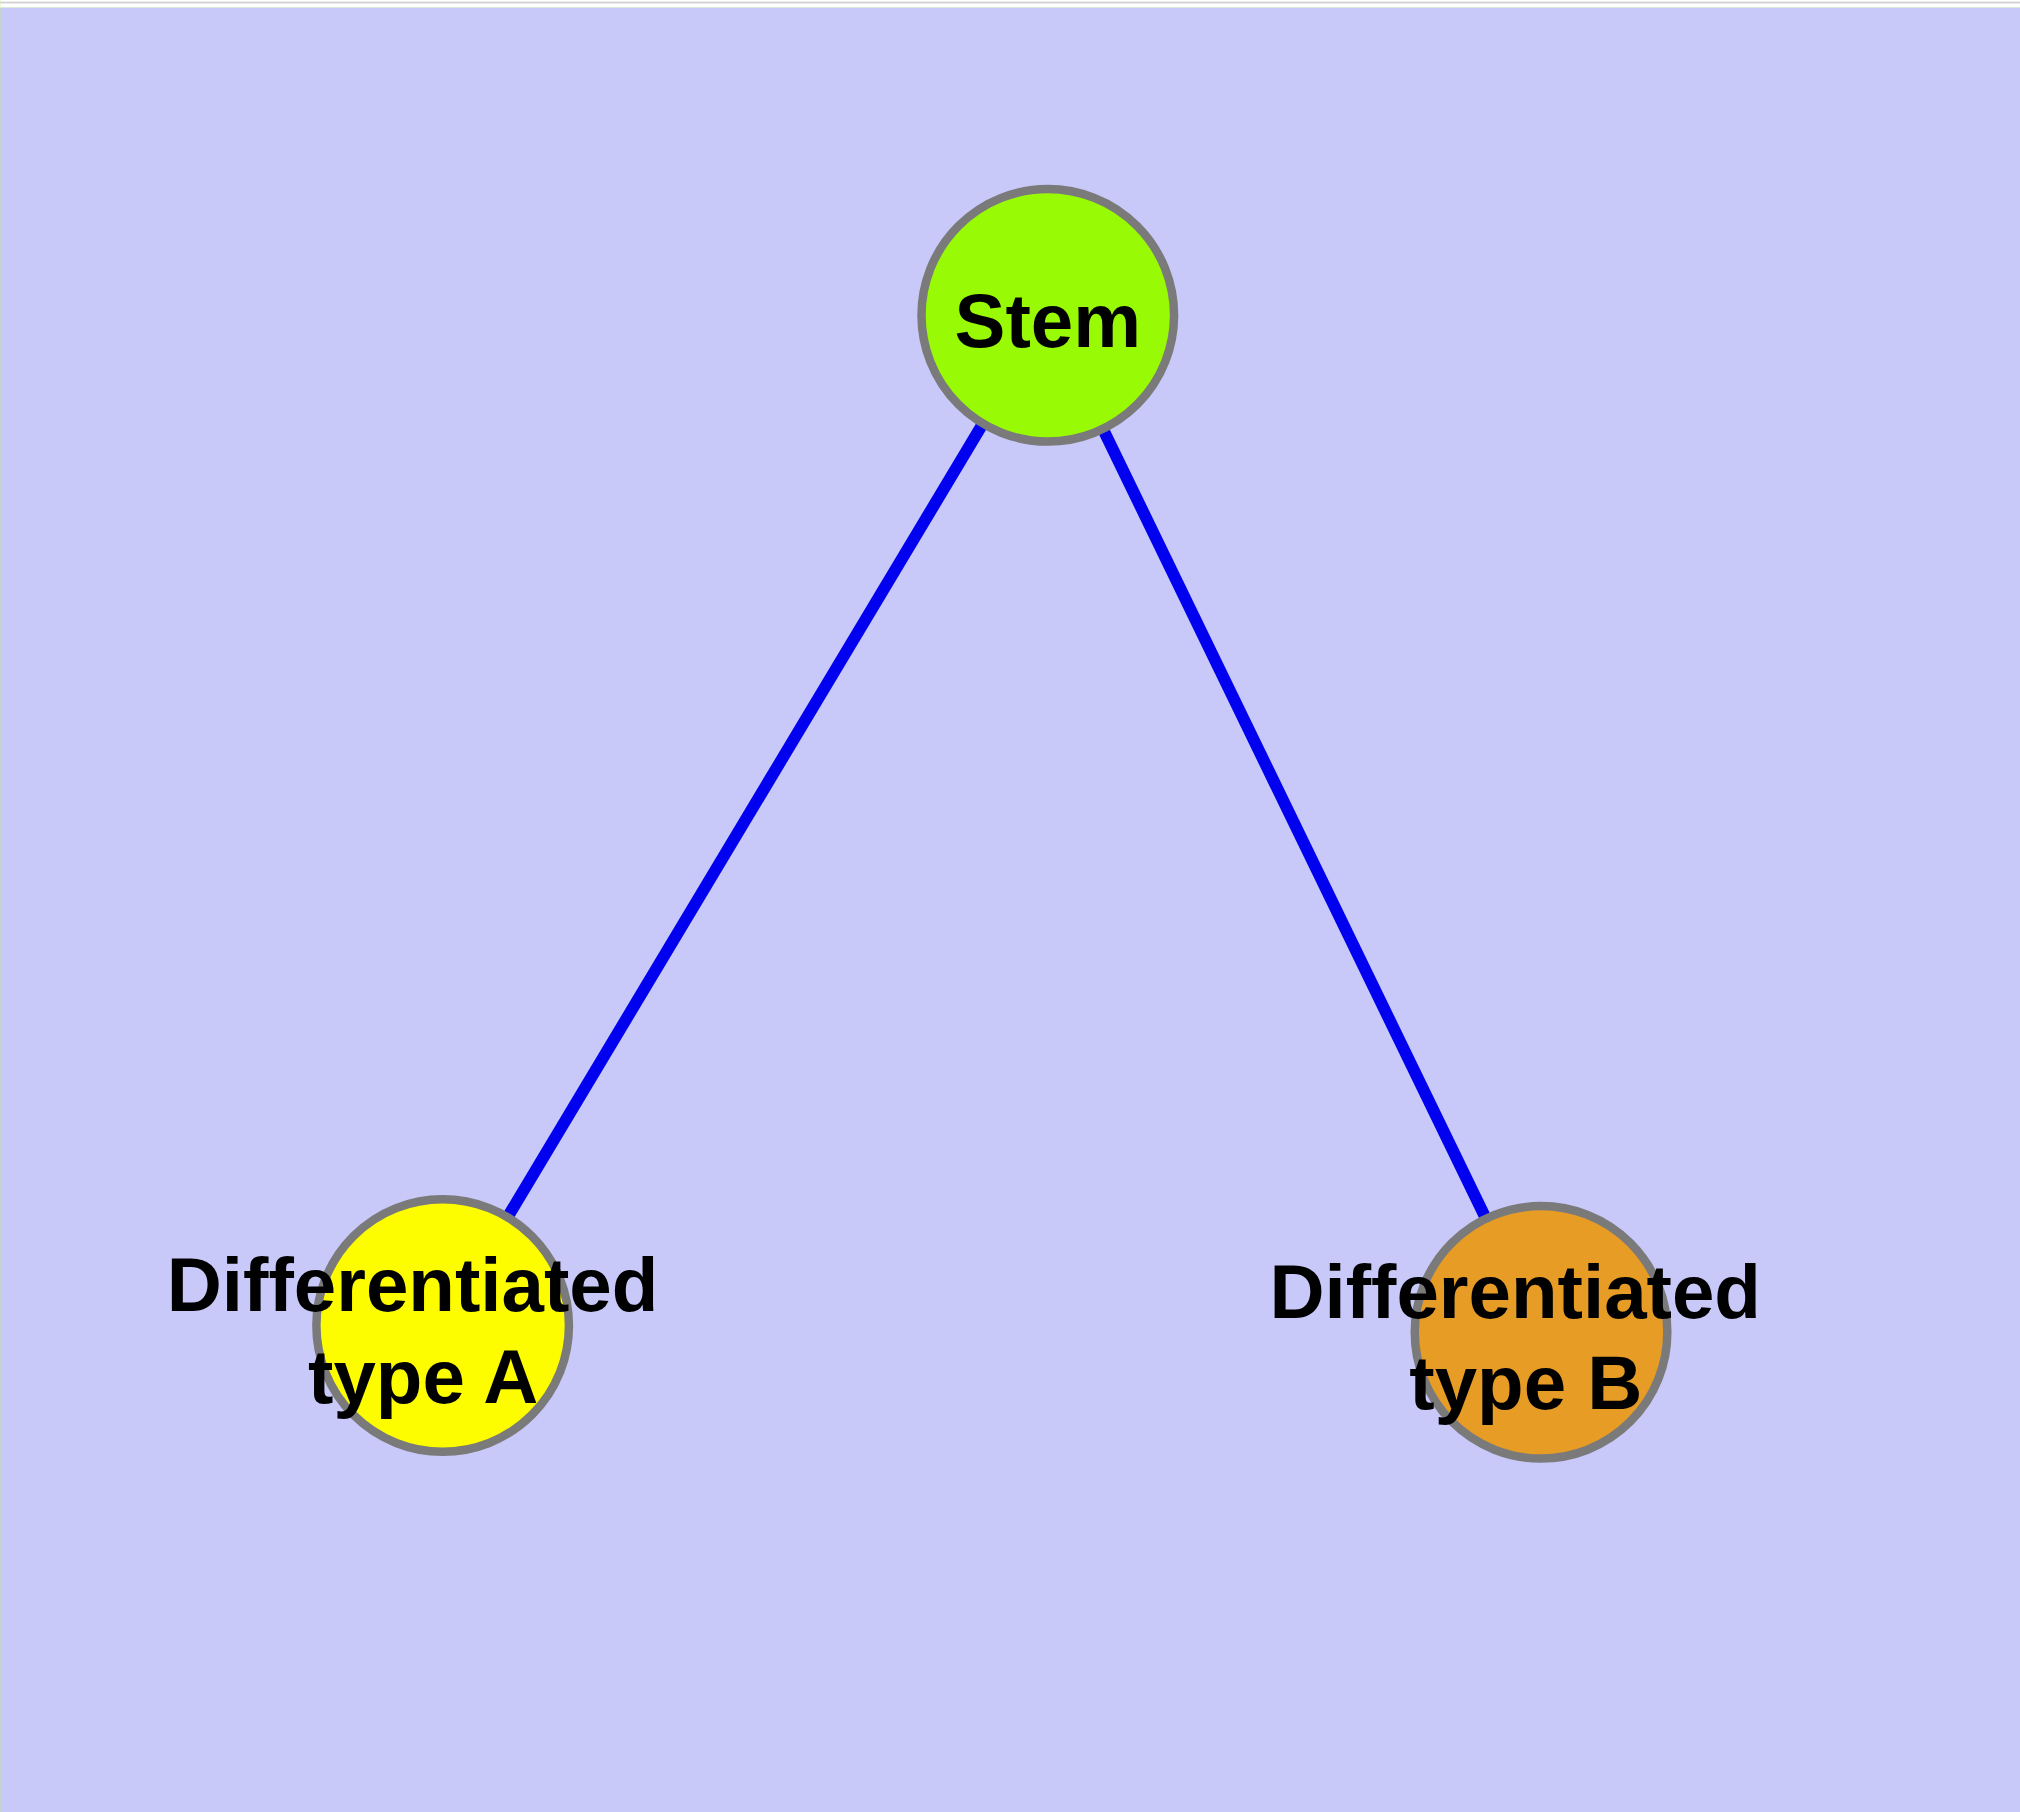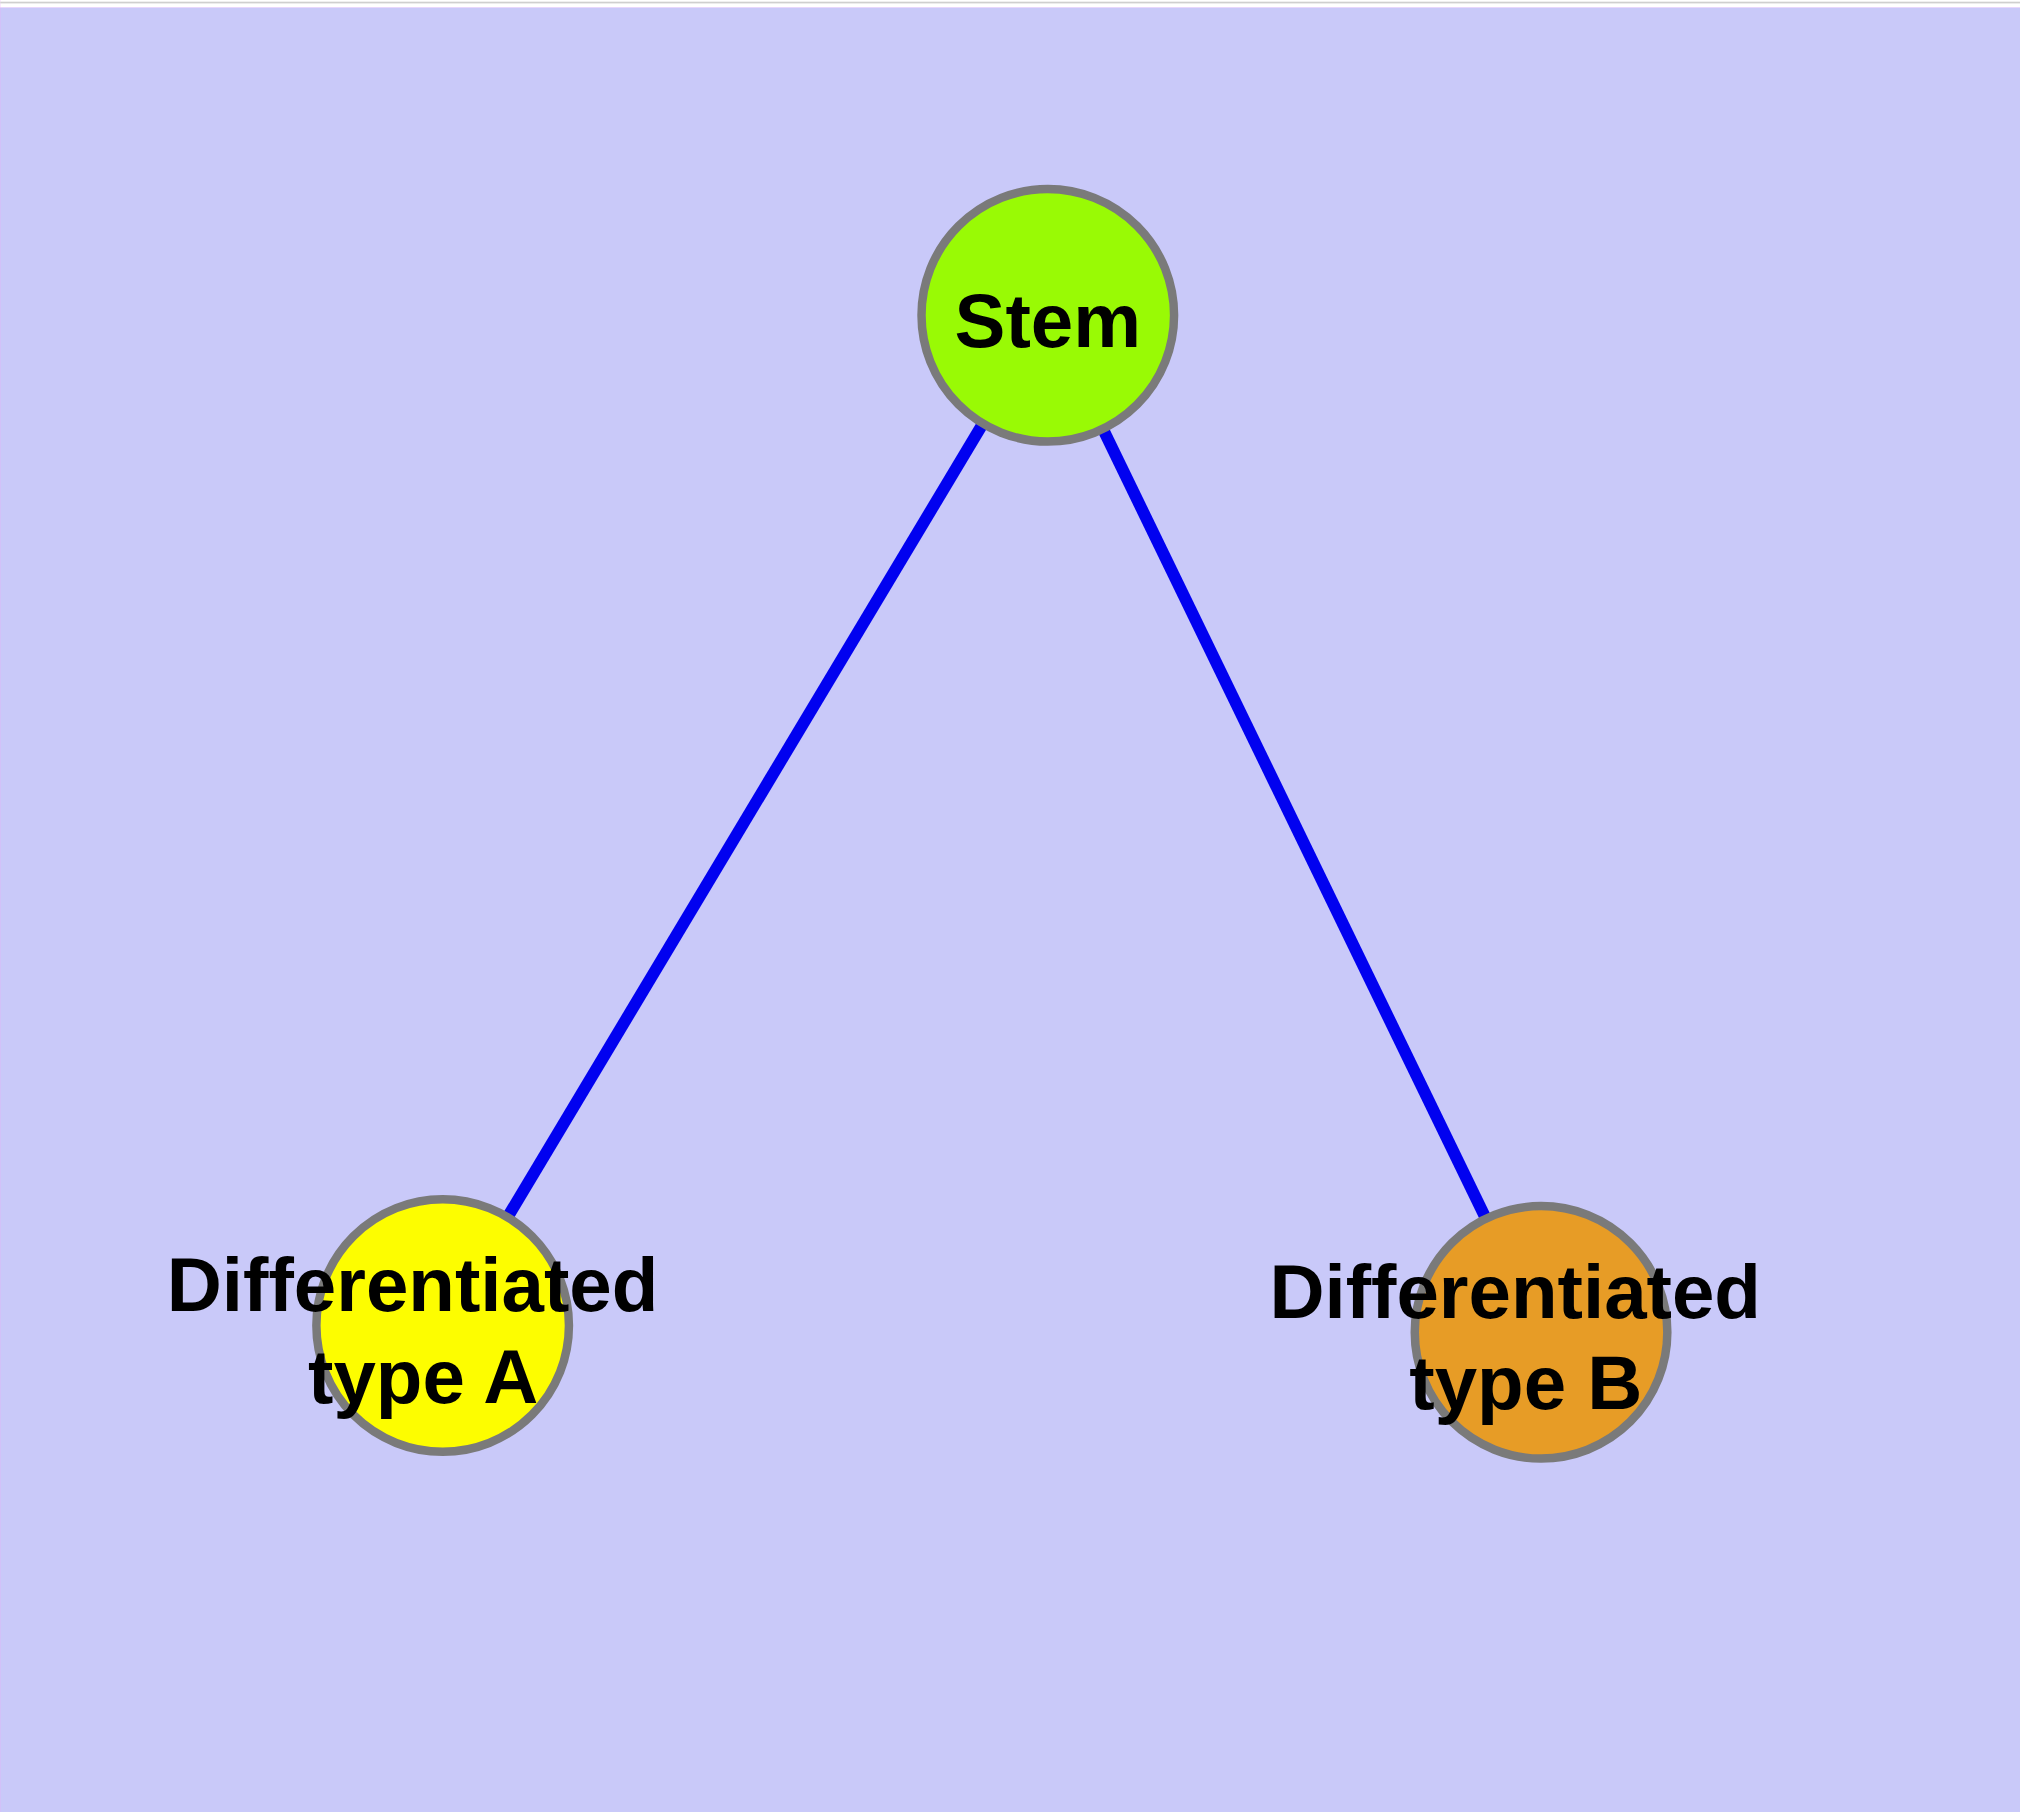--- a/index.html
+++ b/index.html
@@ -4,21 +4,21 @@
 <style>
   html, body {
     margin: 0;
     padding: 0;
     background: #ffffff;
   }
   .stage {
     position: relative;
     width: 2021px;
     height: 1812px;
-    background: #f0abfc;
+    background: #bef264;
     overflow: hidden;
   }
   svg { display: block; }
   .node-label {
     font-family: "Liberation Sans", "DejaVu Sans", sans-serif;
     font-weight: bold;
     font-size: 90px;
     text-anchor: middle;
   }
   .edge-line {

